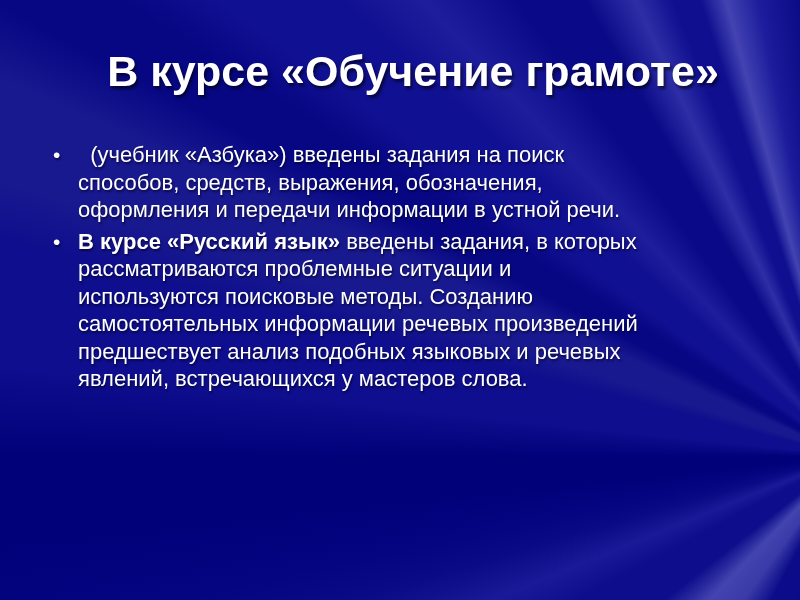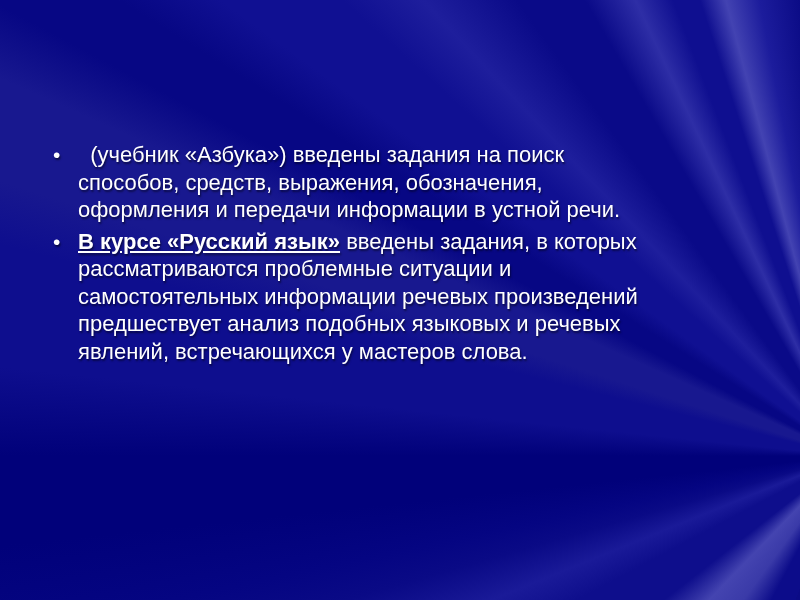--- a/index.html
+++ b/index.html
@@ -91,45 +91,46 @@
     font-size: 22px;
     line-height: 27.5px;
   }
   .line {
     display: block;
     white-space: pre;
     text-shadow: 1px 2px 2px rgba(0,0,10,0.55);
   }
   .lead {
     font-weight: bold;
-    text-decoration: underline;
   }
 </style>
 </head>
 <body>
 
 <div class="slide">
 
+  <h1 class="title">В курсе «Обучение грамоте»</h1>
 
   <div class="content">
 
     <div class="bullet">
       <span class="marker">•</span>
       <div class="btext">
         <span class="line">  (учебник «Азбука») введены задания на поиск</span>
         <span class="line">способов, средств, выражения, обозначения,</span>
         <span class="line">оформления и передачи информации в устной речи.</span>
       </div>
     </div>
 
     <div class="bullet">
       <span class="marker">•</span>
       <div class="btext">
         <span class="line"><span class="lead">В курсе «Русский язык»</span><span> введены задания, в которых</span></span>
         <span class="line">рассматриваются проблемные ситуации и</span>
+        <span class="line">используются поисковые методы. Созданию</span>
         <span class="line">самостоятельных информации речевых произведений</span>
         <span class="line">предшествует анализ подобных языковых и речевых</span>
         <span class="line">явлений, встречающихся у мастеров слова.</span>
       </div>
     </div>
 
   </div>
 </div>
 
 </body></html>

